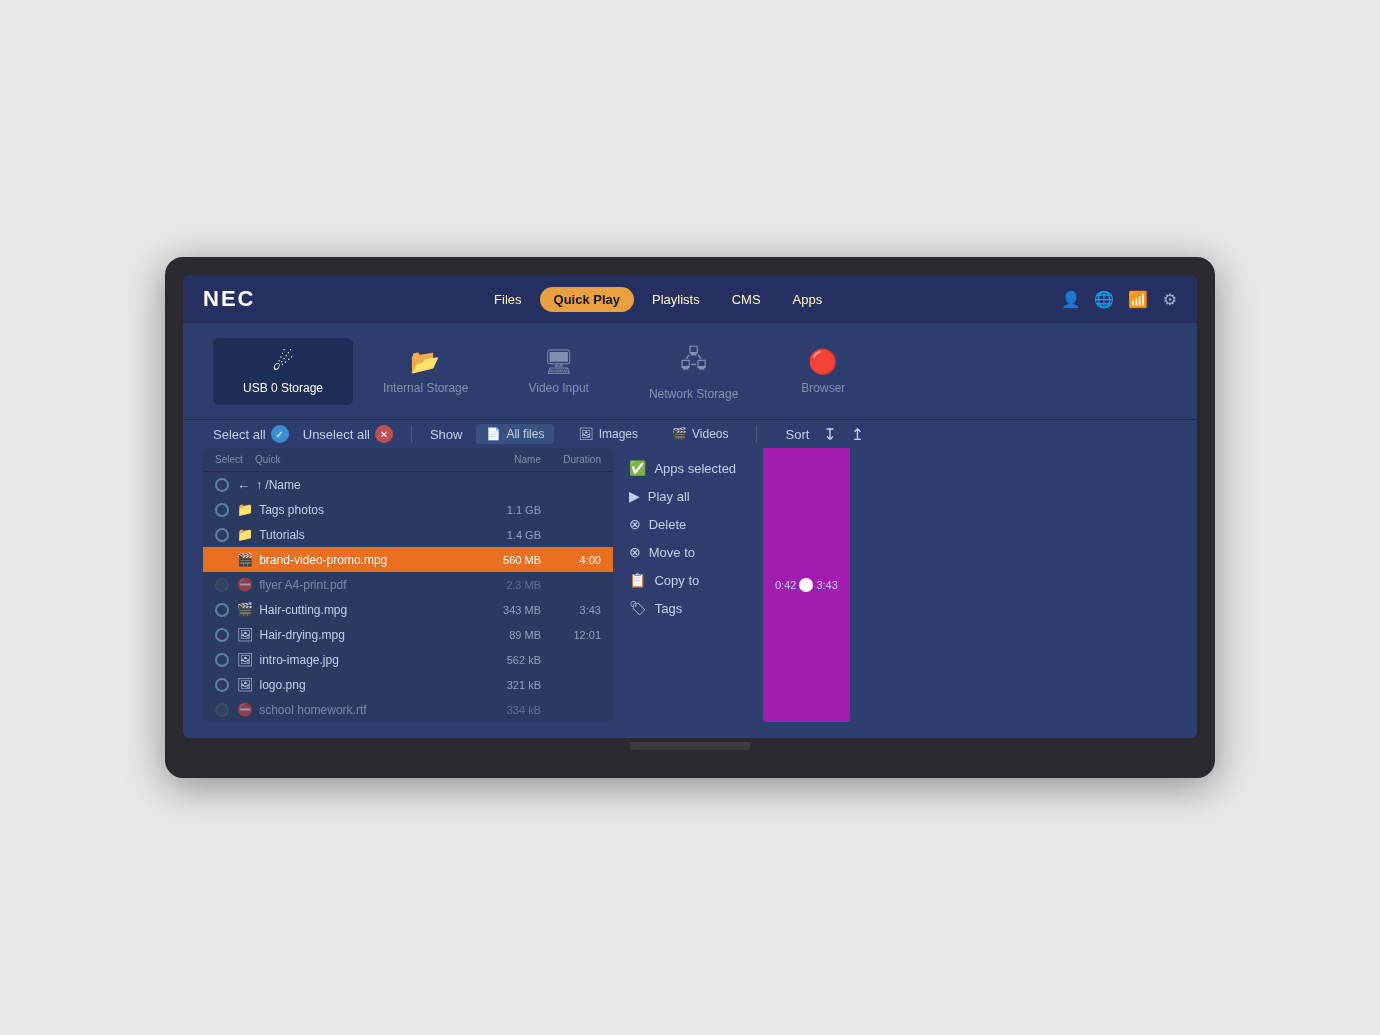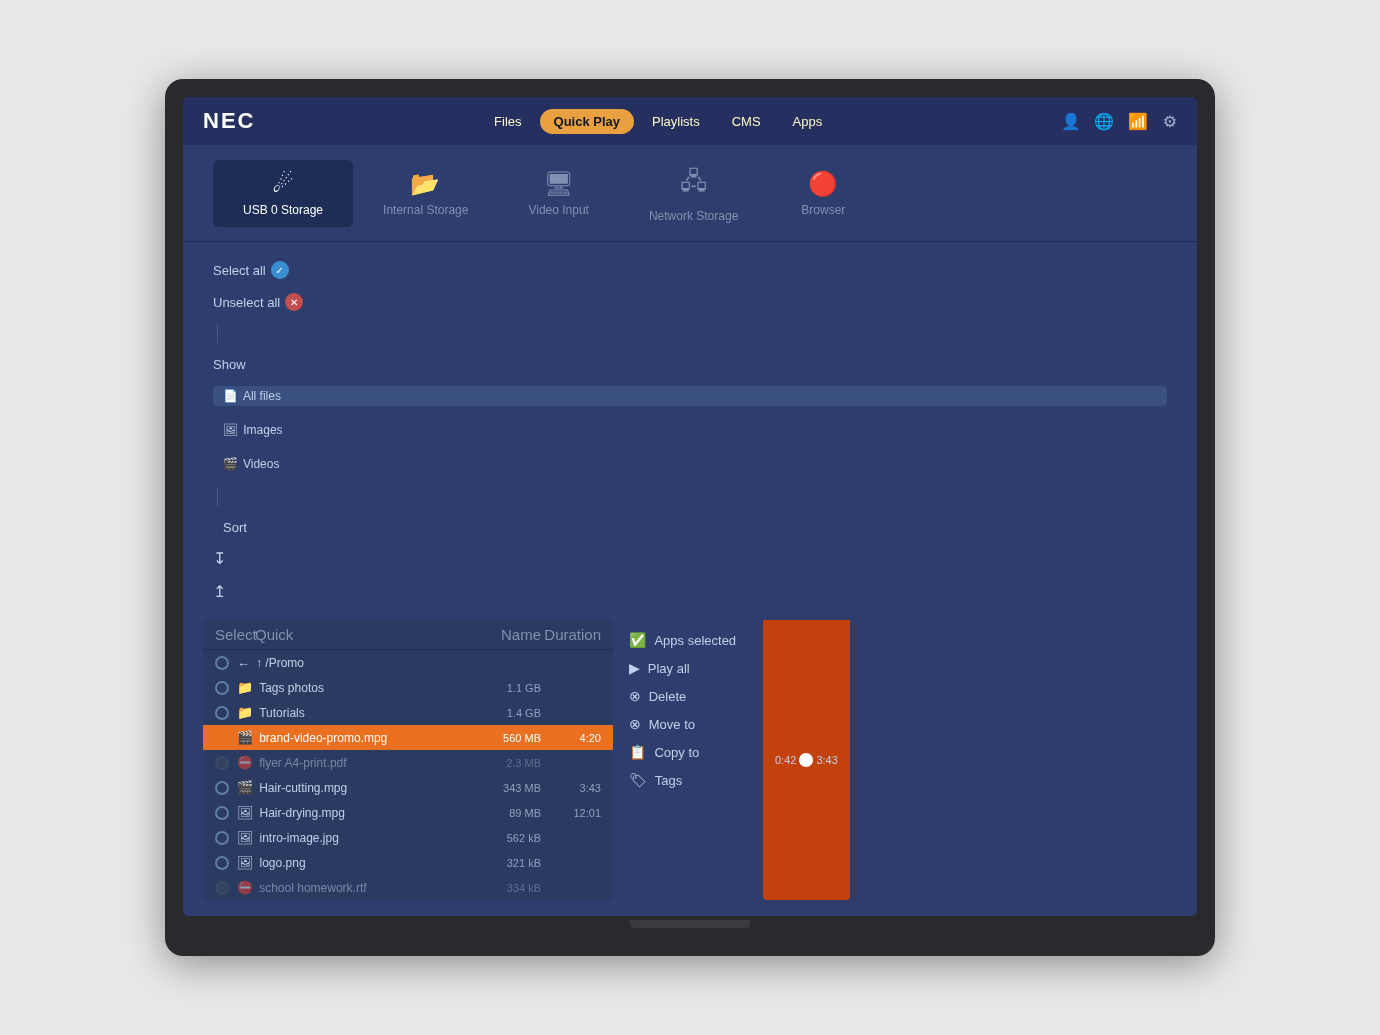--- a/index.html
+++ b/index.html
@@ -96,25 +96,25 @@
       margin-bottom: 5px;
     }
     .storage-label {
       font-size: 12px;
       text-align: center;
     }
 
     
     .toolbar {
       display: flex;
-      padding: 19px 30px;
+      align-items: center;
+      padding: 4px 30px;
       gap: 14px;
       background: #2d3e6e;
       border-top: 1px solid #1e2d55;
-      flex-direction: column;
     }
     .toolbar-btn {
       display: flex;
       align-items: center;
       gap: 5px;
       color: #c0d0e8;
       font-size: 13px;
       cursor: pointer;
     }
     .toolbar-btn .check-icon {
@@ -174,21 +174,21 @@
     .file-list-container {
       background: #2a3a60;
       border-radius: 6px;
       flex: 0 0 410px;
       overflow: hidden;
     }
     .file-list-header {
       display: flex;
       padding: 6px 12px;
       color: #8090b0;
-      font-size: 15px;
+      font-size: 10px;
       border-bottom: 1px solid #1e2d55;
     }
     .col-select { width: 40px; }
     .col-name { flex: 1; }
     .col-size { width: 80px; text-align: right; }
     .col-dur { width: 60px; text-align: right; }
 
     .file-item {
       display: flex;
       align-items: center;
@@ -298,21 +298,21 @@
     .woman-silhouette {
       position: absolute;
       right: 20px;
       bottom: 0;
       width: 140px;
       height: 240px;
       z-index: 2;
     }
 
     .video-controls {
-      background: #c2410c;
+      background: #a21caf;
       padding: 8px 12px;
       border-radius: 0 0 4px 4px;
       display: flex;
       align-items: center;
       gap: 10px;
     }
     .time-current { color: #c0d0e8; font-size: 11px; }
     .progress-bar {
       flex: 1;
       height: 6px;
@@ -438,21 +438,21 @@
         <div class="file-list-header">
           <span class="col-select">Select</span>
           <span class="col-name">Quick</span>
           <span class="col-size">Name</span>
           <span class="col-dur">Duration</span>
         </div>
 
         <div class="file-item">
           <div class="file-radio"></div>
           <span class="file-icon">←</span>
-          <span class="file-name">↑ /Promo</span>
+          <span class="file-name">↑ /Name</span>
           <span class="file-size"></span>
           <span class="file-dur"></span>
         </div>
 
         <div class="file-item">
           <div class="file-radio"></div>
           <span class="file-icon">📁</span>
           <span class="file-name">Tags photos</span>
           <span class="file-size">1.1 GB</span>
           <span class="file-dur"></span>
@@ -464,21 +464,21 @@
           <span class="file-name">Tutorials</span>
           <span class="file-size">1.4 GB</span>
           <span class="file-dur"></span>
         </div>
 
         <div class="file-item selected">
           <div class="file-radio checked"></div>
           <span class="file-icon">🎬</span>
           <span class="file-name">brand-video-promo.mpg</span>
           <span class="file-size selected-text">560 MB</span>
-          <span class="file-dur selected-text">4:20</span>
+          <span class="file-dur selected-text">4:00</span>
         </div>
 
         <div class="file-item disabled">
           <div class="file-radio disabled-radio"></div>
           <span class="file-icon">⛔</span>
           <span class="file-name">flyer A4-print.pdf</span>
           <span class="file-size">2.3 MB</span>
           <span class="file-dur"></span>
         </div>
 

